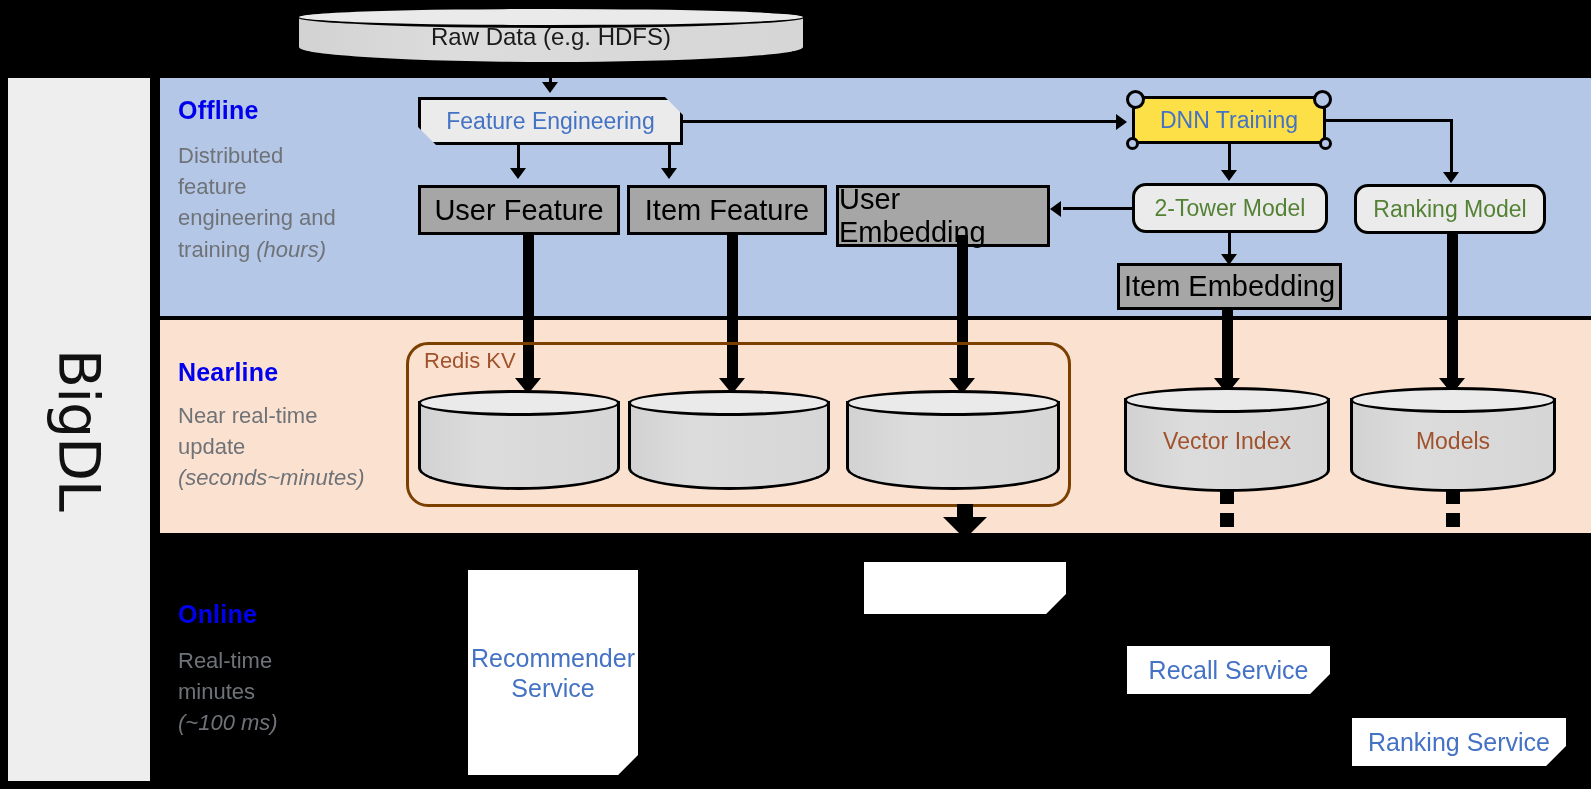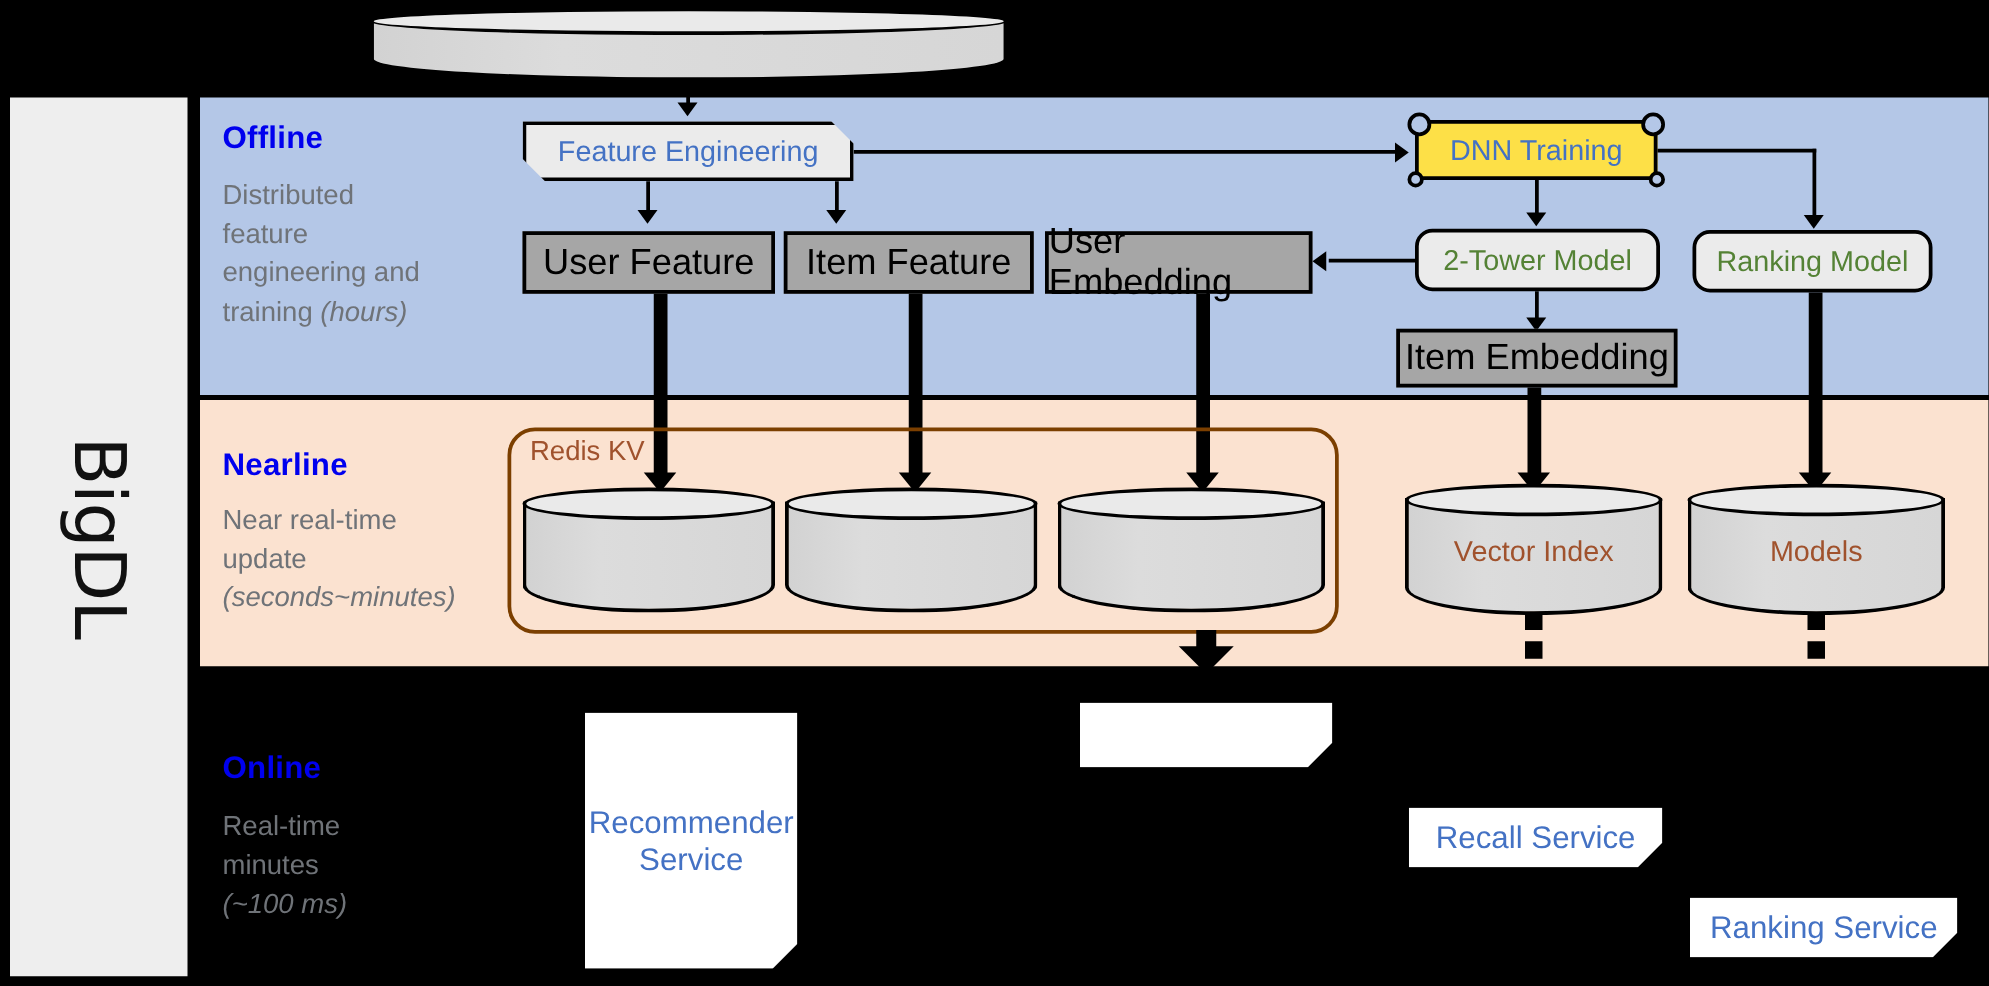--- a/index.html
+++ b/index.html
@@ -238,20 +238,21 @@
   <div class="band-title" style="left:178px; top:600px;">Online</div>
   <div class="band-desc" style="left:178px; top:645px;">
     <span>Real-time</span><br>
     <span>minutes</span><br>
     <em>(~100 ms)</em>
   </div>
 
   <div id="rawdata" class="cyl">
     <div class="body"></div>
     <div class="top"></div>
+    <div class="lbl">Raw Data (e.g. HDFS)</div>
   </div>
 
   <div class="ln vline-thin abs" style="left:549px; top:64px; height:22px;"></div>
   <div class="arrow-down-thin" style="left:542px; top:82px;"></div>
 
   <div class="proc-box chamfer" style="left:418px; top:97px; width:265px; height:48px;">
     <span class="txt-blue">Feature Engineering</span>
   </div>
 
   <div class="ln hline-thin abs" style="left:683px; top:120px; width:433px;"></div>
@@ -275,21 +276,21 @@
   <div class="ln hline-thin abs" style="left:1326px; top:119px; width:127px;"></div>
   <div class="ln vline-thin abs" style="left:1450px; top:119px; height:55px;"></div>
   <div class="arrow-down-thin" style="left:1443px; top:172px;"></div>
 
   <div class="gray-box" style="left:418px; top:185px; width:202px; height:50px;">
     <span>User Feature</span>
   </div>
   <div class="gray-box" style="left:627px; top:185px; width:200px; height:50px;">
     <span>Item Feature</span>
   </div>
-  <div class="gray-box" style="left:836px; top:185px; width:214px; height:50px;">
+  <div class="gray-box" style="left:836px; top:185px; width:214px; height:62px;">
     <span>User Embedding</span>
   </div>
 
   <div class="proc-box rounded" style="left:1132px; top:183px; width:196px; height:50px;">
     <span class="txt-green">2-Tower Model</span>
   </div>
 
   <div class="ln hline-thin abs" style="left:1063px; top:207px; width:69px;"></div>
   <div class="arrow-left-thin" style="left:1050px; top:201px;"></div>
 

